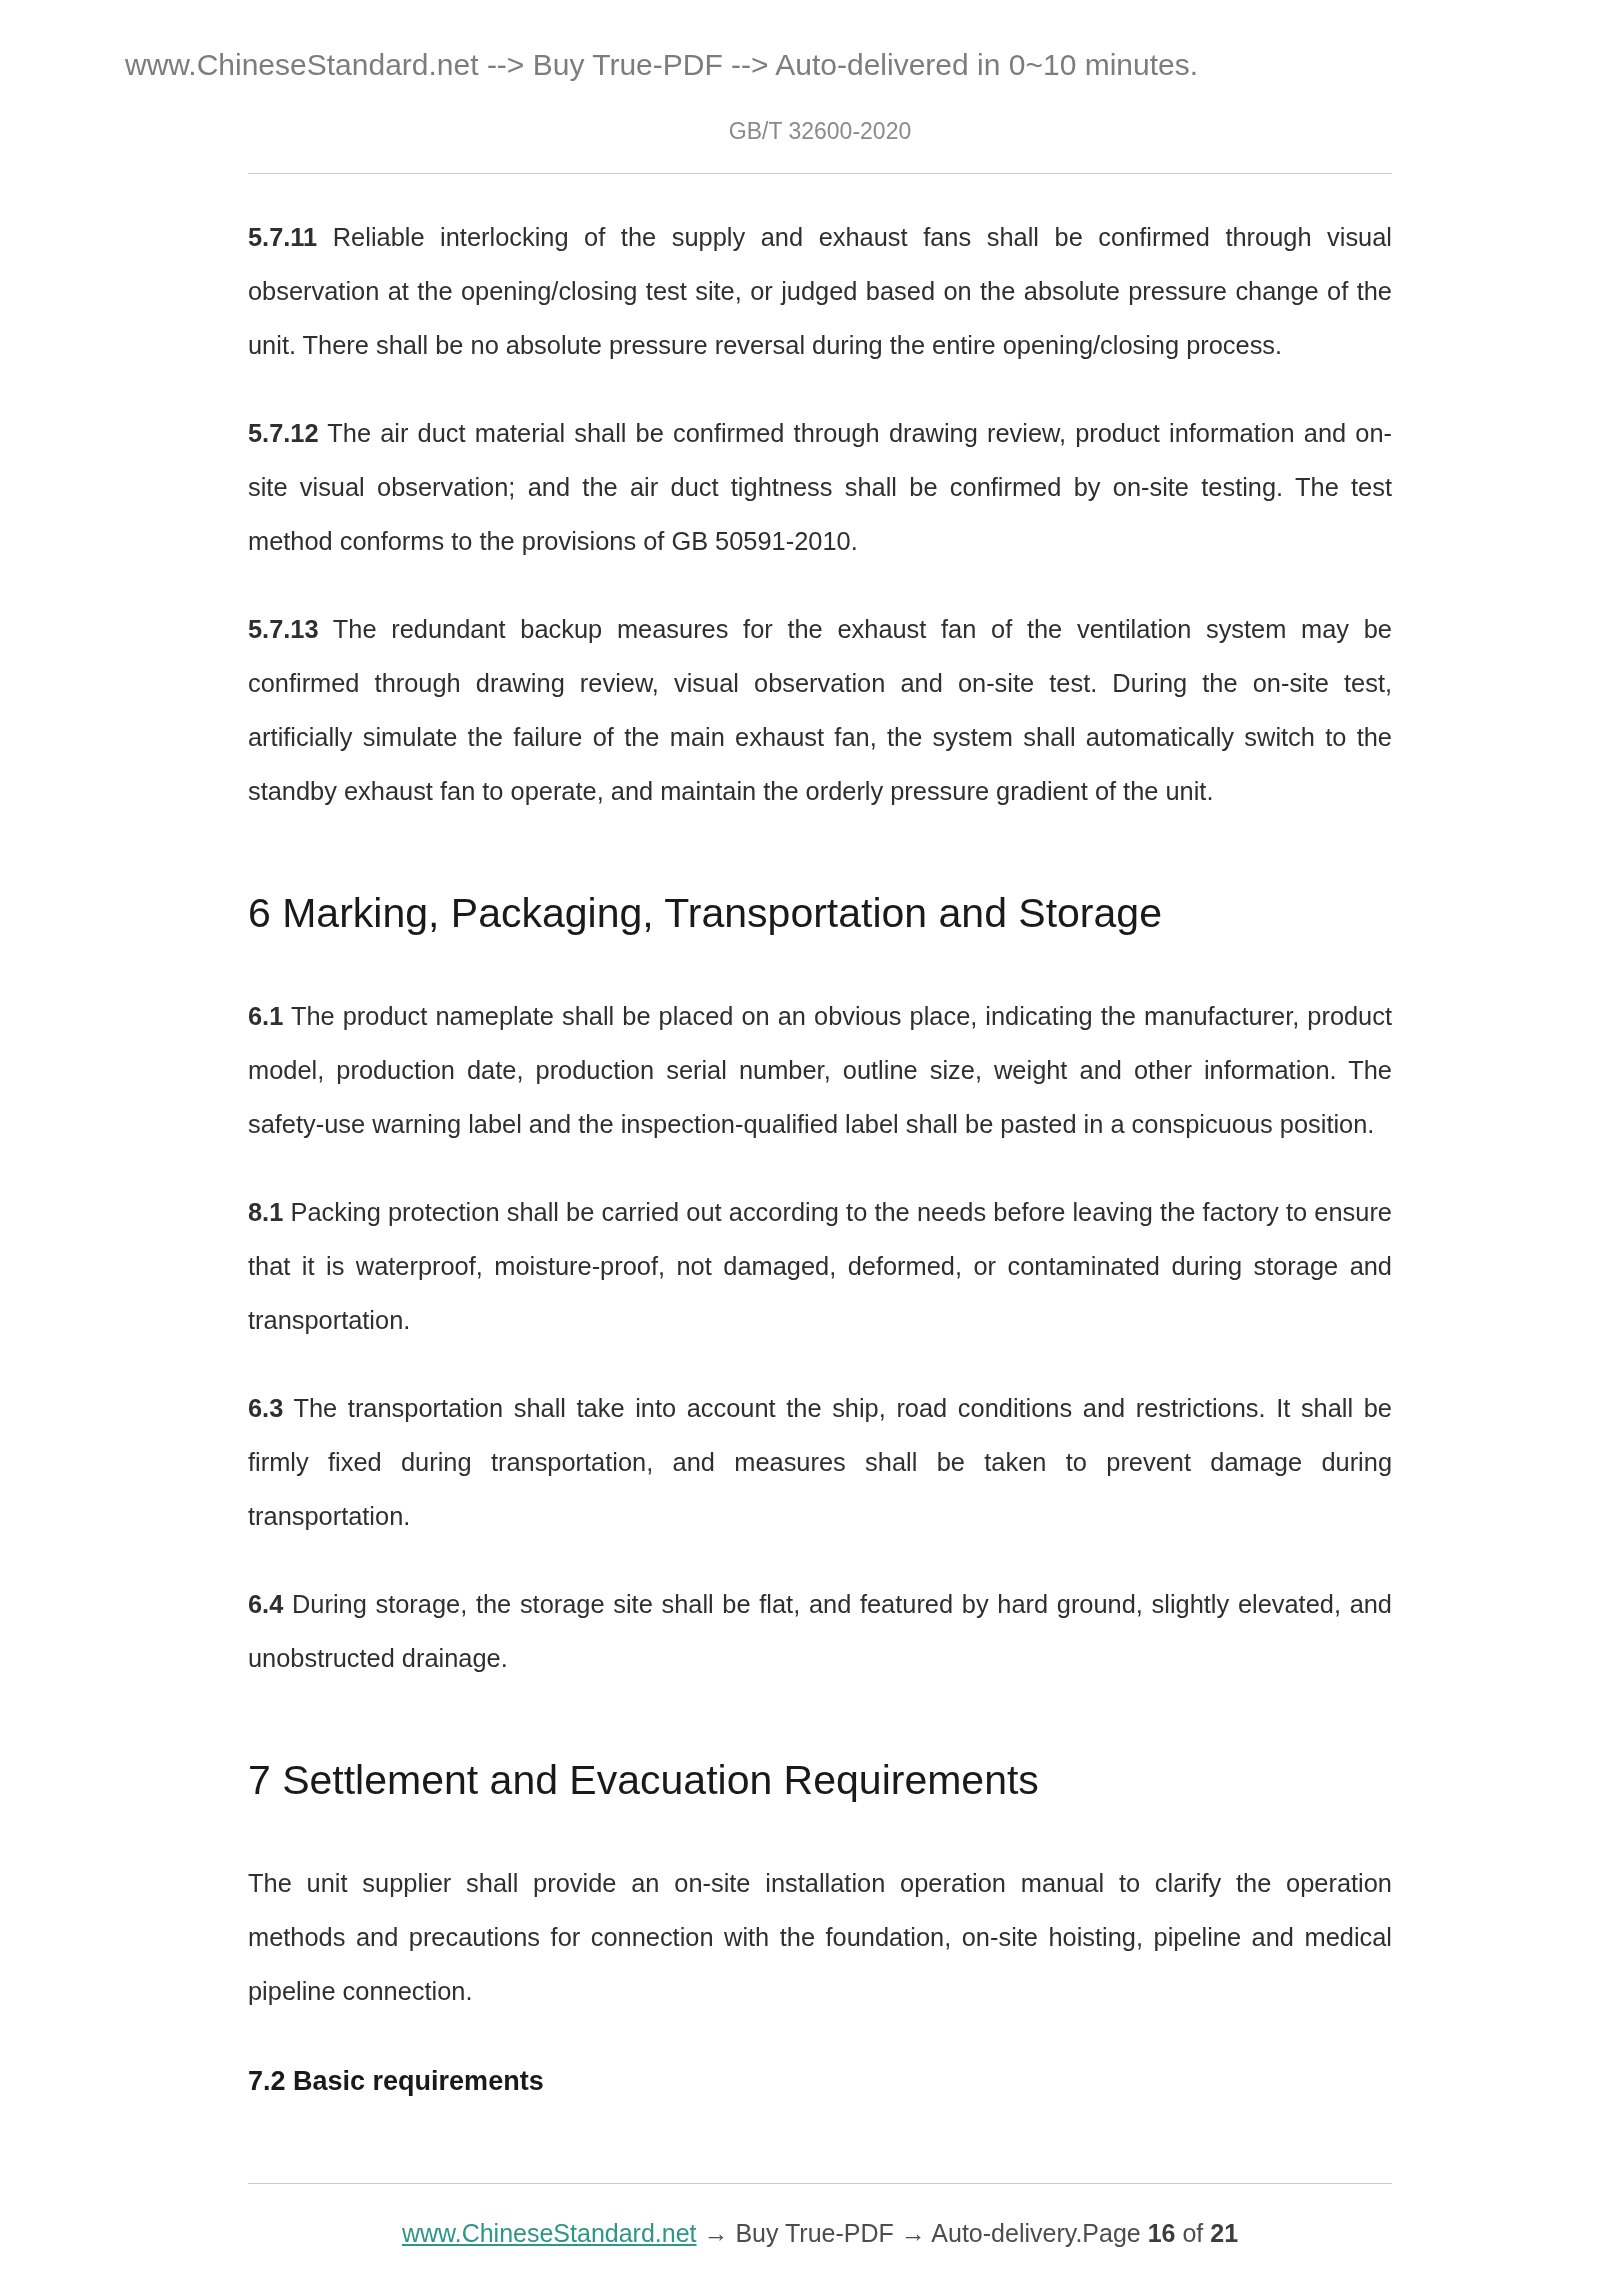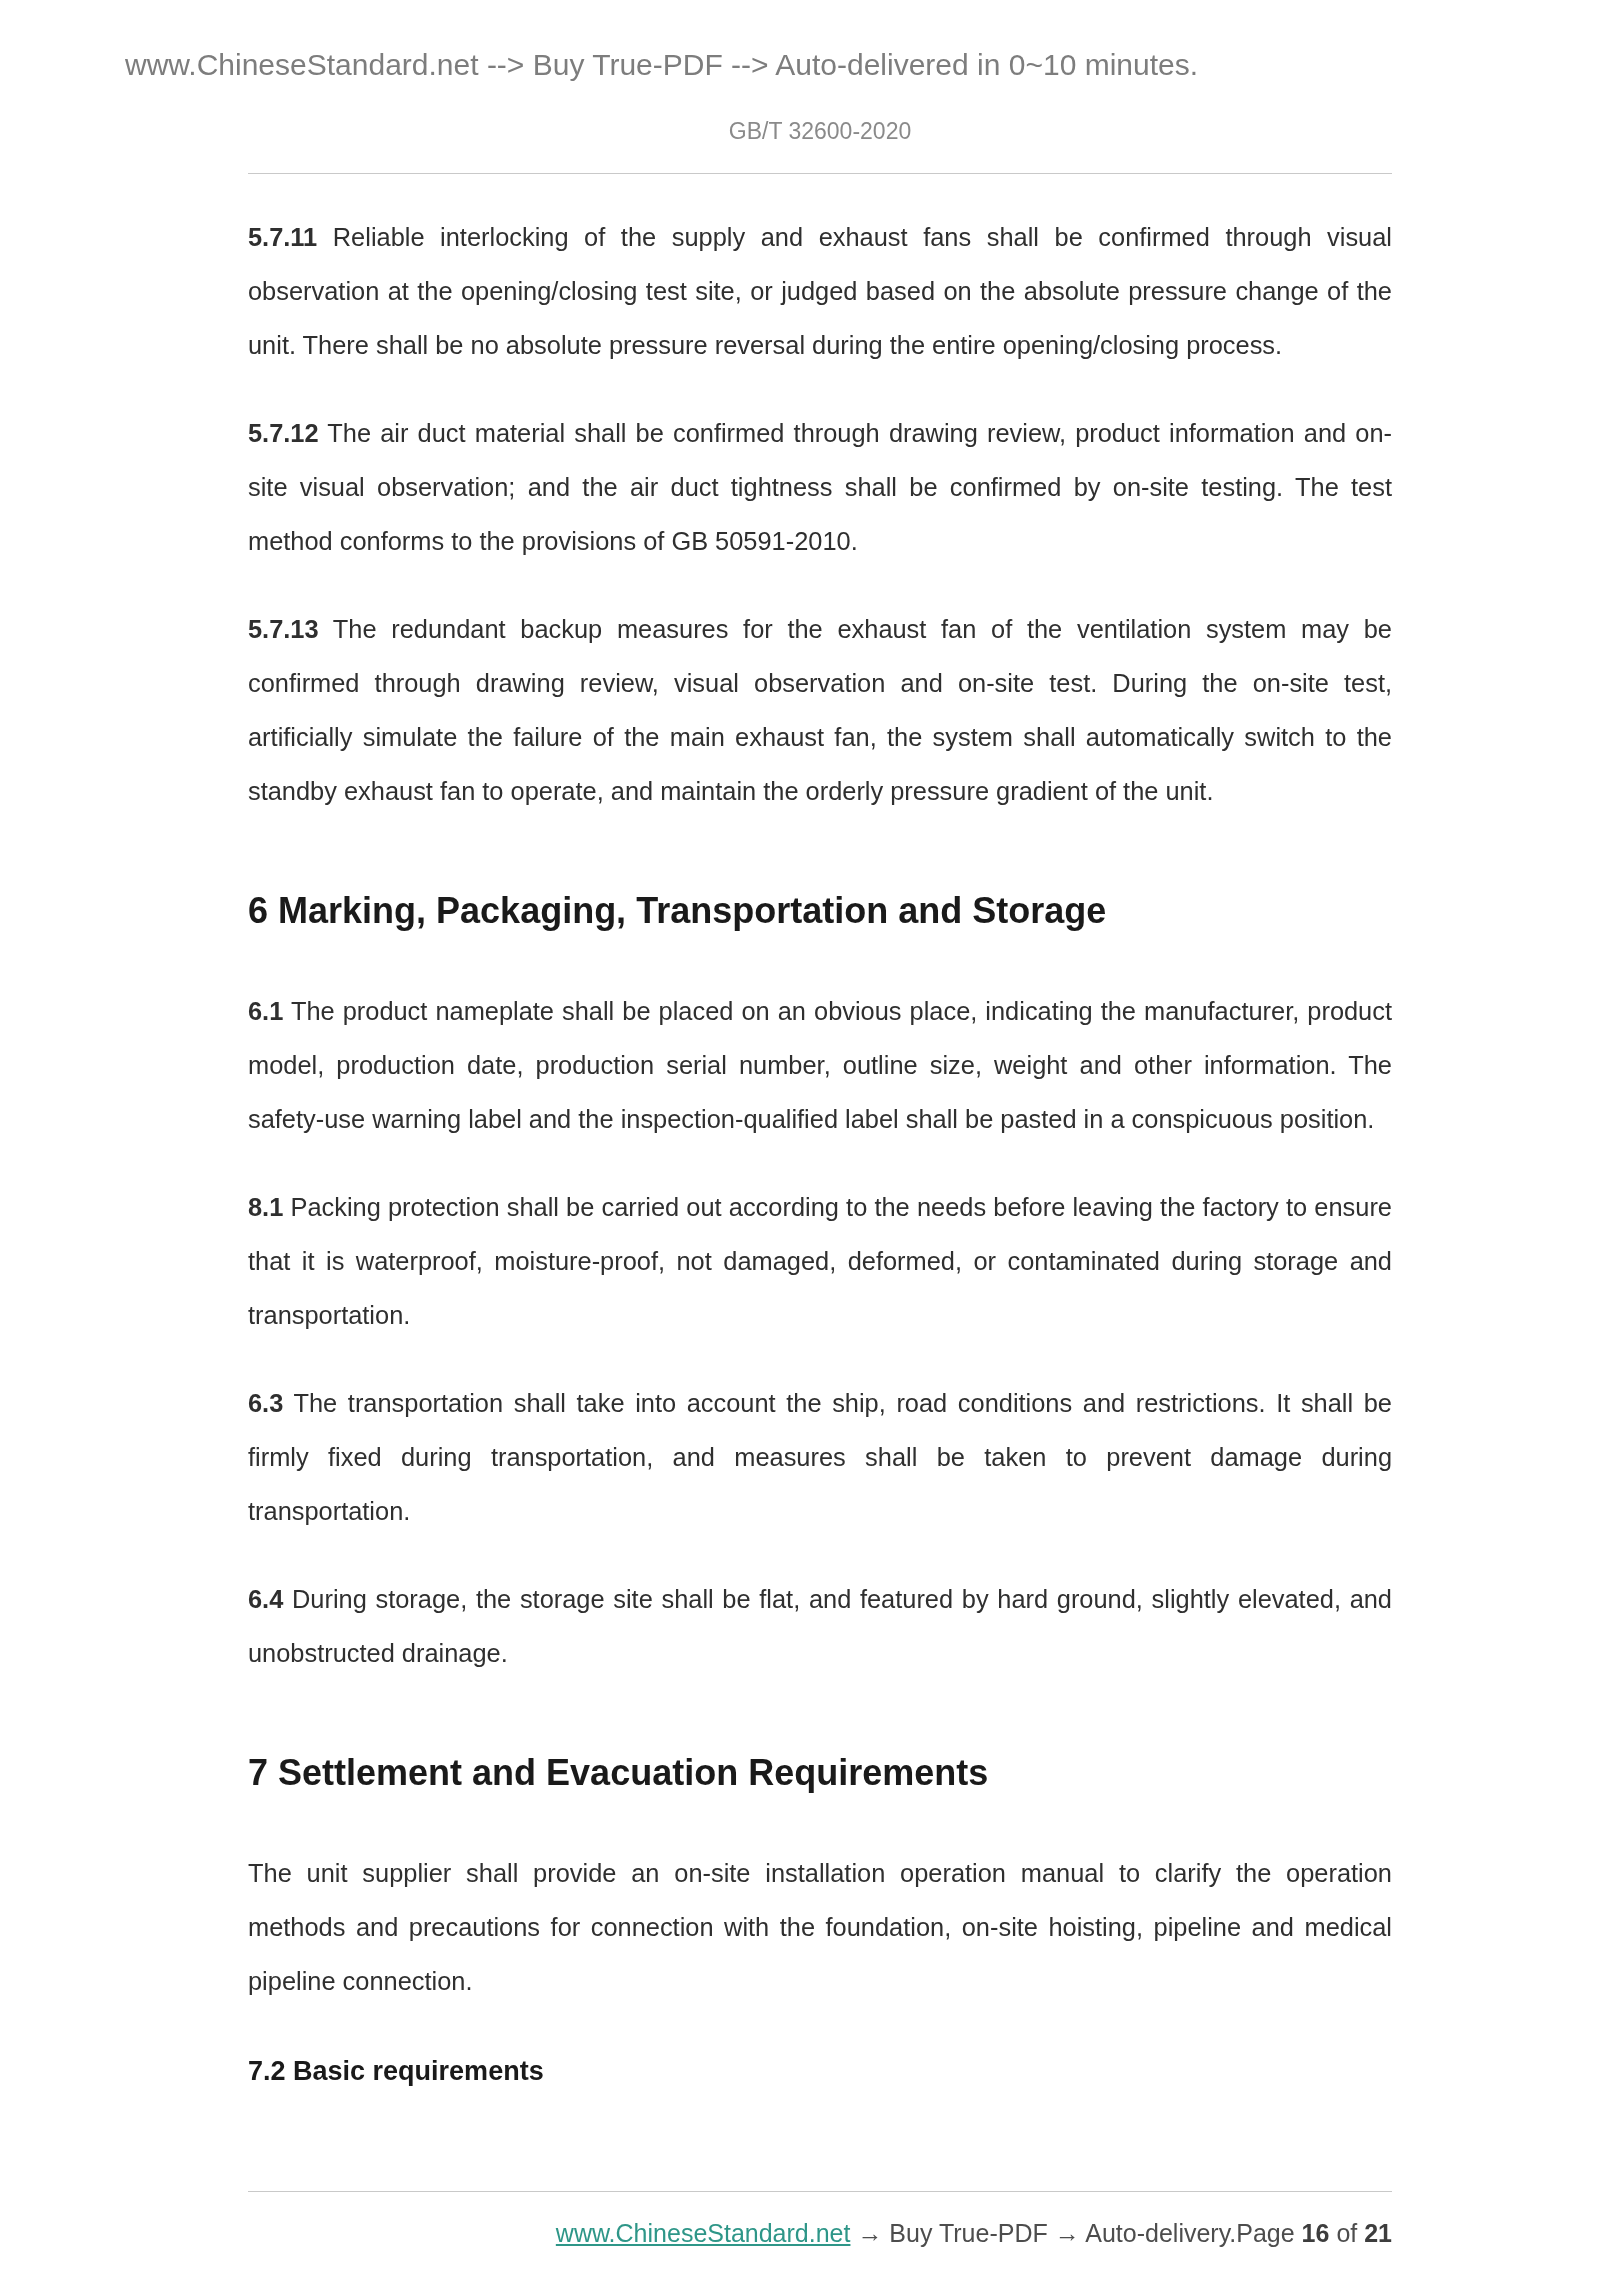--- a/index.html
+++ b/index.html
@@ -56,41 +56,41 @@
   }
   .para{
     font-size:25.4px;
     line-height:54px;
     text-align:justify;
     margin:0 0 34px 0;
     color:var(--body-color);
   }
   .para .num{font-weight:bold;}
   h2.section-heading{
-    font-size:36px;
-    font-weight:bold;
+    font-size:41px;
+    font-weight:normal;
     color:var(--heading-color);
     margin:72px 0 52px 0;
     letter-spacing:0;
   }
   h3.sub-heading{
     font-size:27px;
     font-weight:bold;
     color:var(--heading-color);
     margin:48px 0 37px 0;
   }
   .footer{
     position:absolute;
     left:248px;
     width:1144px;
     bottom:47px;
     border-top:1.7px solid var(--rule-color);
-    padding-top:27px;
+    padding-top:35px;
     display:flex;
-    justify-content:flex-end;
+    justify-content:center;
     align-items:baseline;
     font-size:25px;
     color:var(--footer-color);
   }
   .footer a.site-link{
     color:var(--link-color);
     text-decoration:underline;
     cursor:pointer;
   }
   .footer .pageinfo b{color:#3d3d3d;}

